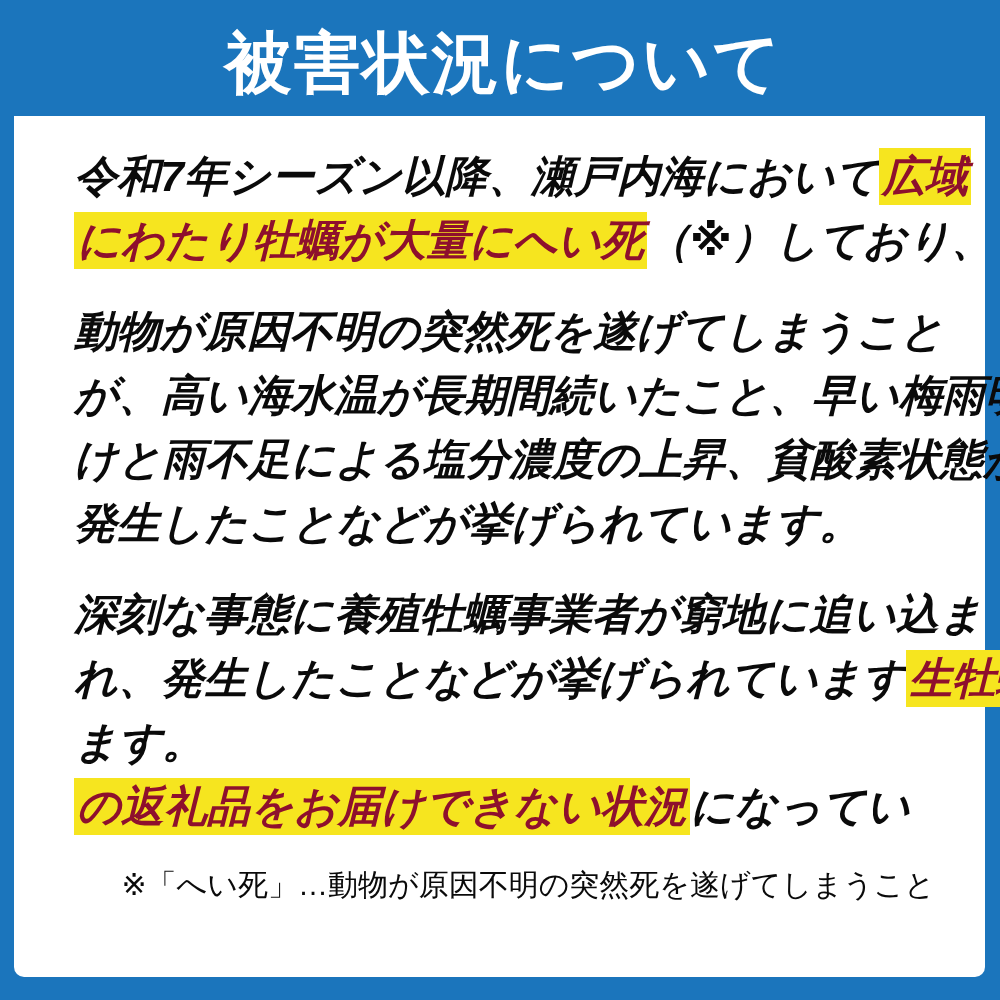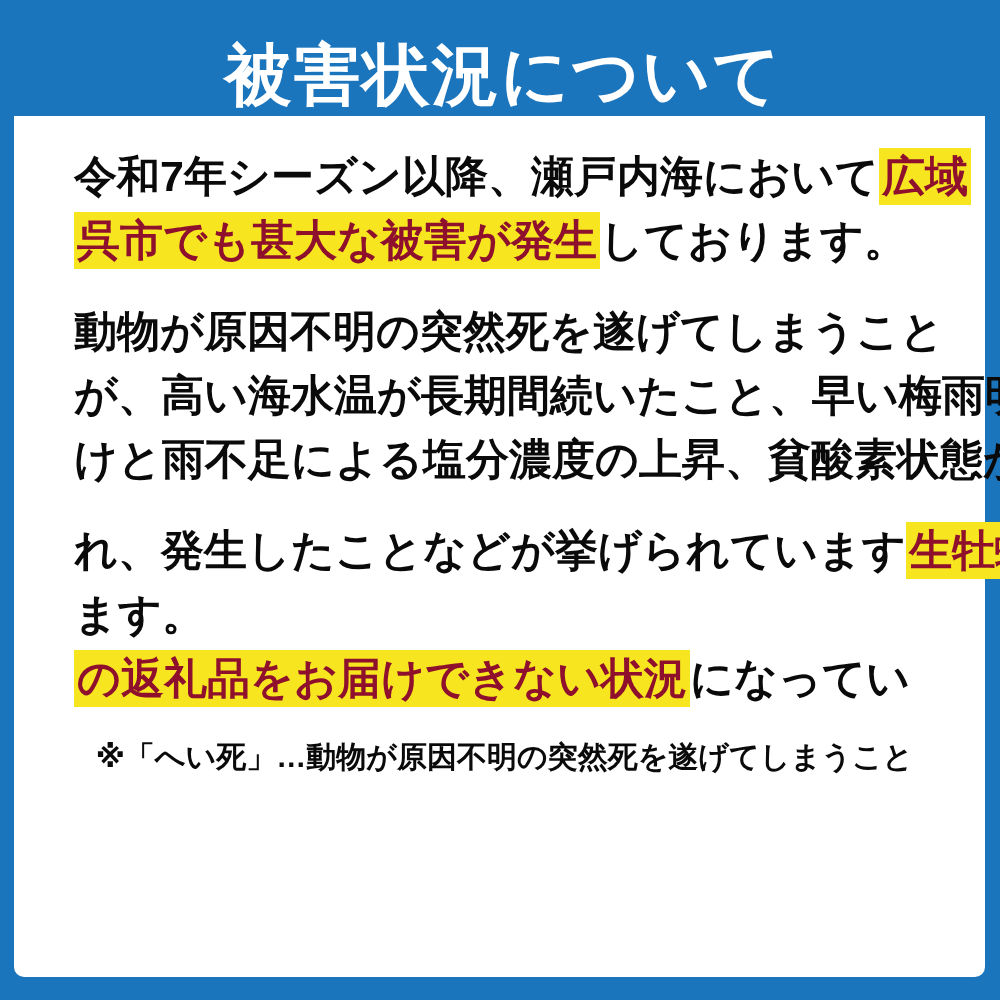--- a/index.html
+++ b/index.html
@@ -4,21 +4,21 @@
 <style>
   html,body{margin:0;padding:0;background:#ffffff;}
   .canvas{
     position:relative;
     width:1000px;height:1000px;
     overflow:hidden;
     font-family:"Liberation Sans","DejaVu Sans",sans-serif;
     background:var(--frame-blue,#1b75bc);
   }
   .title-bar{
-    position:absolute;left:0;top:16px;right:0;height:116px;
+    position:absolute;left:0;top:4px;right:0;height:116px;
     display:flex;align-items:center;justify-content:center;padding-left:8px;
   }
   .title-bar h1{
     margin:0;
     font-size:67px;
     font-weight:bold;
     color:var(--title-color,#ffffff);
     letter-spacing:2px;
     line-height:1;
   }
@@ -30,55 +30,58 @@
     padding:28px 50px 8px 60px;
     box-sizing:border-box;
   }
   .para{
     margin:0 0 27px 0;
     font-size:43px;
     line-height:64px;
     font-weight:bold;
     color:var(--body-text,#0a0a0a);
     letter-spacing:0px;
+    font-style:italic;
   }
   .line{display:block;white-space:nowrap;}
   .hl{
     background:var(--hl-bg,#f6e51f);
     color:var(--hl-text,#8e102d);
     padding:4px 3px 5px 3px;
   }
   .footnote{
     margin-top:16px;
     font-size:30px;
-    font-weight:bold;
+    font-weight:normal;
     color:var(--body-text,#0a0a0a);
-    text-align:center;
+    text-align:right;
     letter-spacing:0px;
   }
 </style>
 </head>
 <body>
 
 <div class="canvas">
   <div class="title-bar">
     <h1>被害状況について</h1>
   </div>
   <div class="panel">
     <div>
         <div class="para">
           <span class="line"><span>令和7年シーズン以降、瀬戸内海において</span><span class="hl">広域</span></span>
-          <span class="line"><span class="hl">呉市でも甚大な被害が発生</span><span>しております。</span></span>
+          <span class="line"><span class="hl">にわたり牡蠣が大量にへい死</span><span>（※）しており、</span></span>
         </div>
         <div class="para">
           <span class="line"><span>動物が原因不明の突然死を遂げてしまうこと</span></span>
           <span class="line"><span>が、高い海水温が長期間続いたこと、早い梅雨明</span></span>
           <span class="line"><span>けと雨不足による塩分濃度の上昇、貧酸素状態が</span></span>
+          <span class="line"><span>発生したことなどが挙げられています。</span></span>
         </div>
         <div class="para">
+          <span class="line"><span>深刻な事態に養殖牡蠣事業者が窮地に追い込ま</span></span>
           <span class="line"><span>れ、発生したことなどが挙げられています</span><span class="hl">生牡蠣</span></span>
           <span class="line"><span>ます。</span></span>
           <span class="line"><span class="hl">の返礼品をお届けできない状況</span><span>になってい</span></span>
         </div>
       </div>
     <div class="footnote">※「へい死」…動物が原因不明の突然死を遂げてしまうこと</div>
   </div>
 </div>
 
 </body></html>

